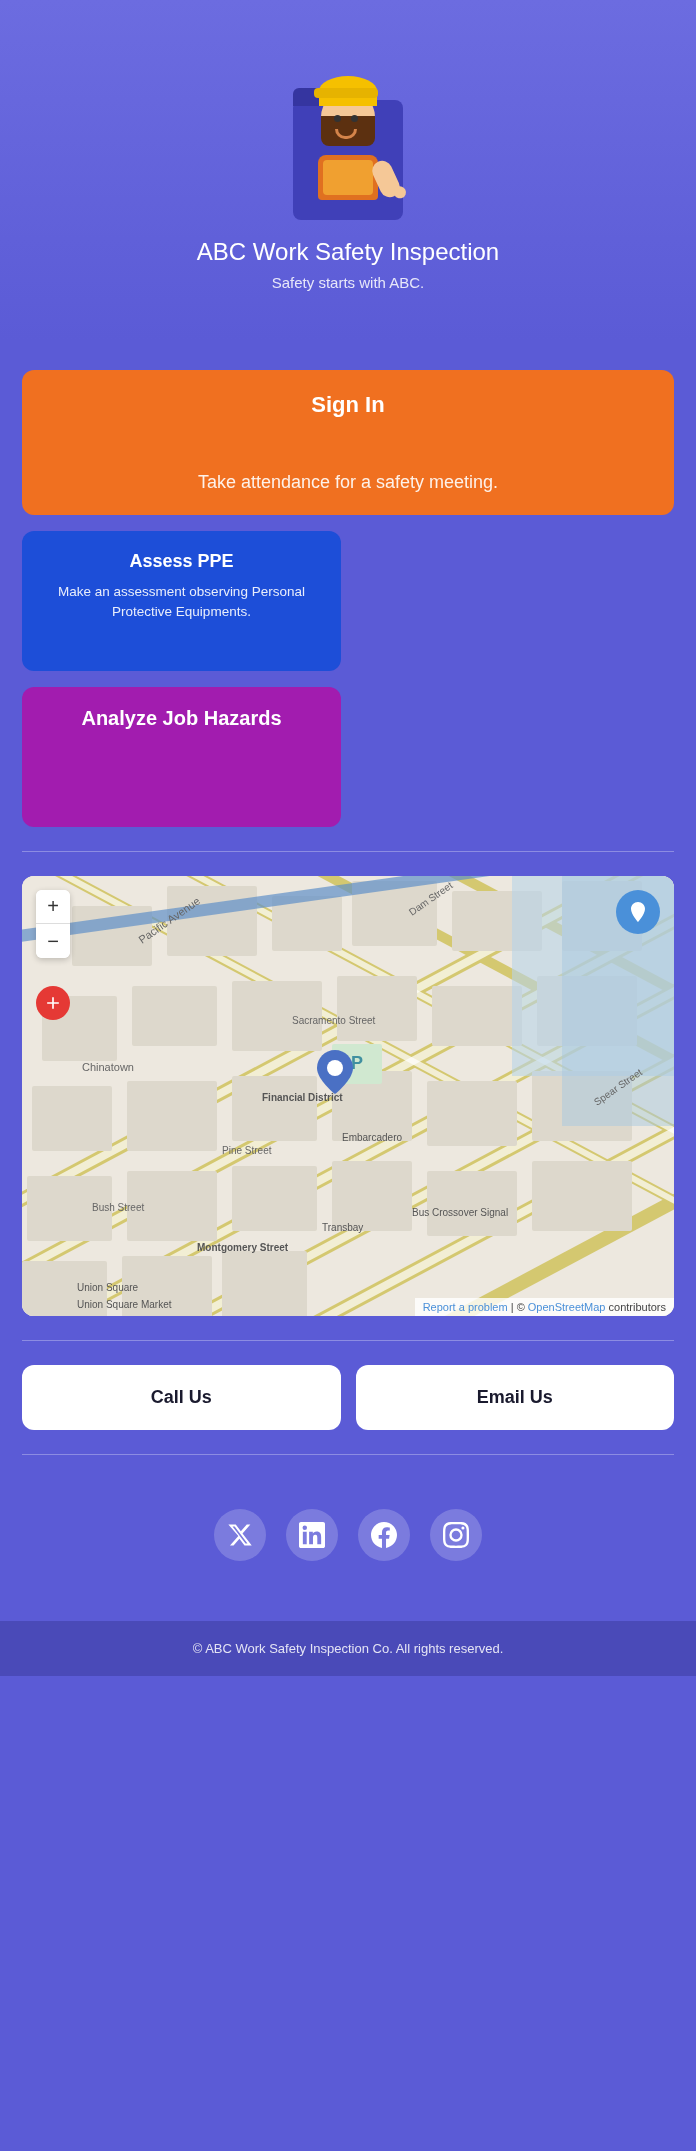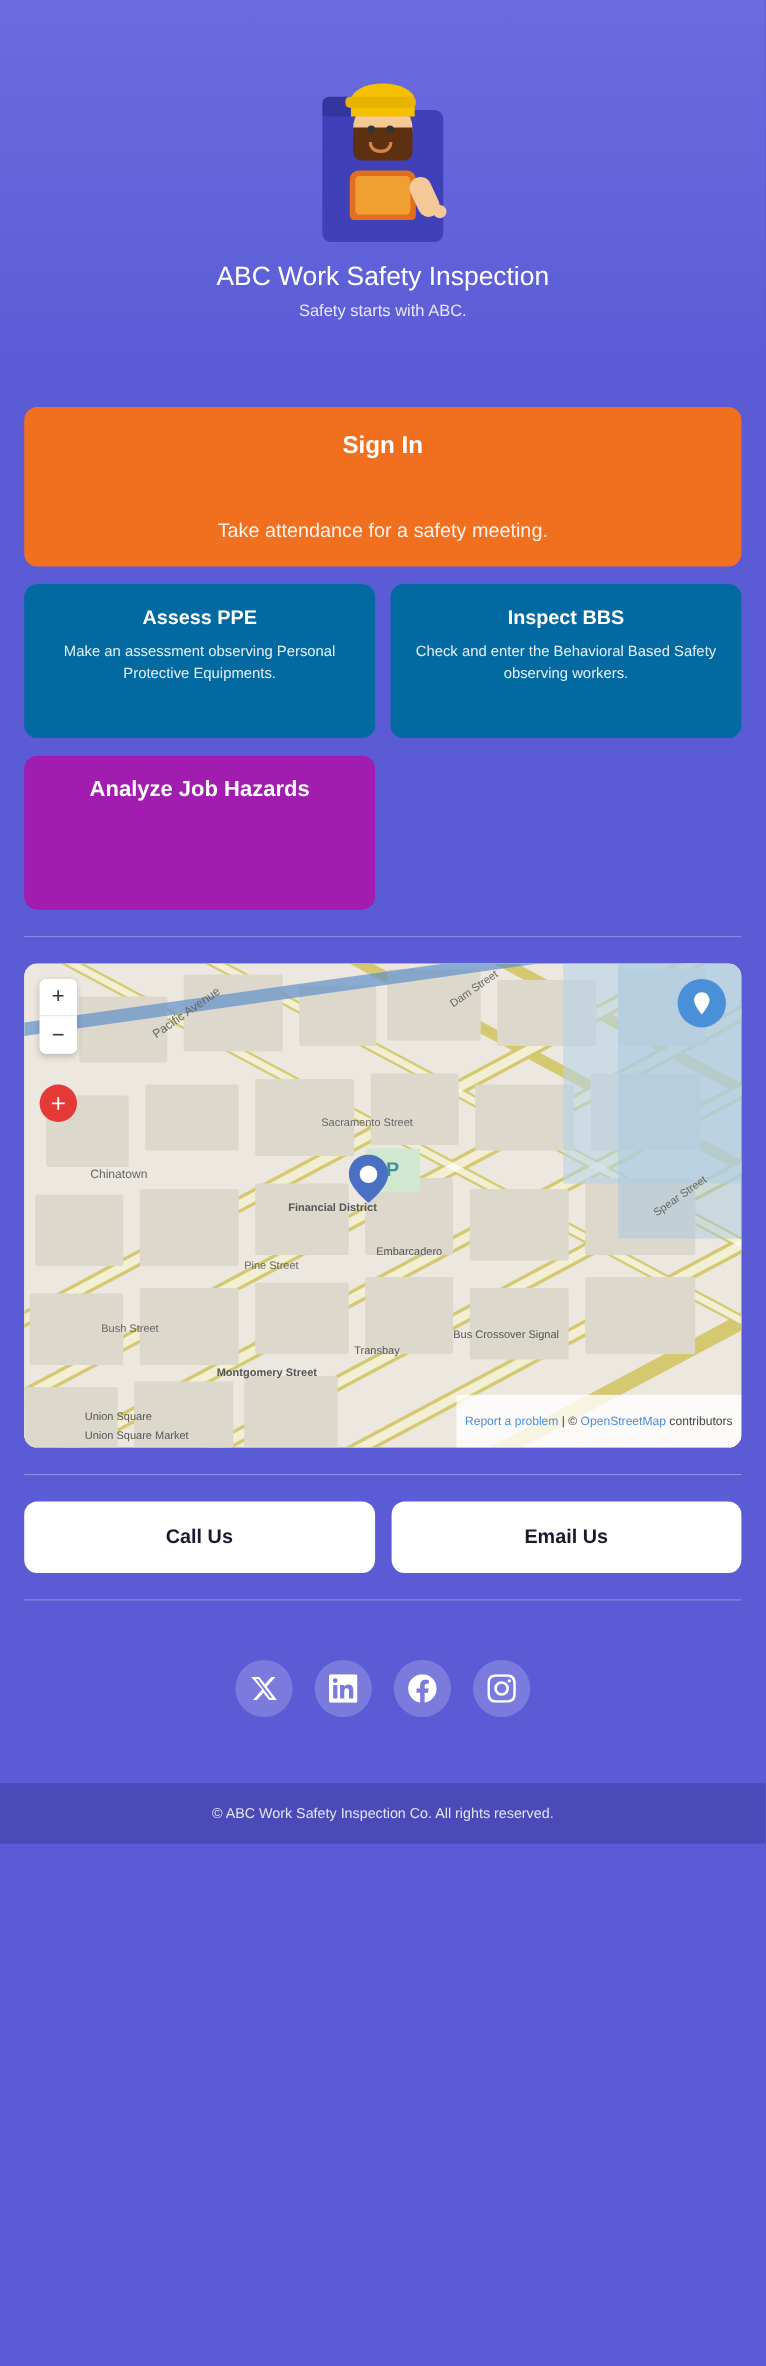--- a/index.html
+++ b/index.html
@@ -203,21 +203,21 @@
       padding: 20px 16px;
       cursor: pointer;
       display: flex;
       flex-direction: column;
       align-items: center;
       text-align: center;
       min-height: 140px;
       justify-content: flex-start;
     }
     .grid-btn.cyan {
-      background: #0369a1;
+      background: #1d4ed8;
     }
     .grid-btn.black {
       background: #a21caf;
       align-items: center;
     }
     .grid-btn .btn-title {
       font-size: 18px;
       font-weight: 700;
       color: #fff;
       margin-bottom: 10px;
@@ -310,21 +310,21 @@
       justify-content: center;
       cursor: pointer;
     }
     .map-add-btn svg { width: 20px; height: 20px; }
     .map-attribution {
       position: absolute;
       bottom: 0;
       right: 0;
       background: rgba(255,255,255,0.8);
       font-size: 11px;
-      padding: 18px 8px;
+      padding: 3px 8px;
       color: #444;
       margin-top: 28px;
     }
     .map-attribution a { color: #4a90d9; text-decoration: none; }
 
     
     .contact-grid {
       display: grid;
       grid-template-columns: 1fr 1fr;
       gap: 15px;
@@ -419,24 +419,20 @@
 
   <button class="sign-in-btn">
     <span class="btn-title">Sign In</span>
     <span class="btn-subtitle">Take attendance for a safety meeting.</span>
   </button>
 
   <div class="grid-2">
     <button class="grid-btn cyan">
       <span class="btn-title">Assess PPE</span>
       <span class="btn-desc">Make an assessment observing Personal Protective Equipments.</span>
-    </button>
-    <button class="grid-btn cyan">
-      <span class="btn-title">Inspect BBS</span>
-      <span class="btn-desc">Check and enter the Behavioral Based Safety observing workers.</span>
     </button>
   </div>
 
   <div class="grid-2">
     <button class="grid-btn black">
       <span class="btn-title">Analyze Job Hazards</span>
     </button>
   </div>
 
   <div class="divider"></div>

